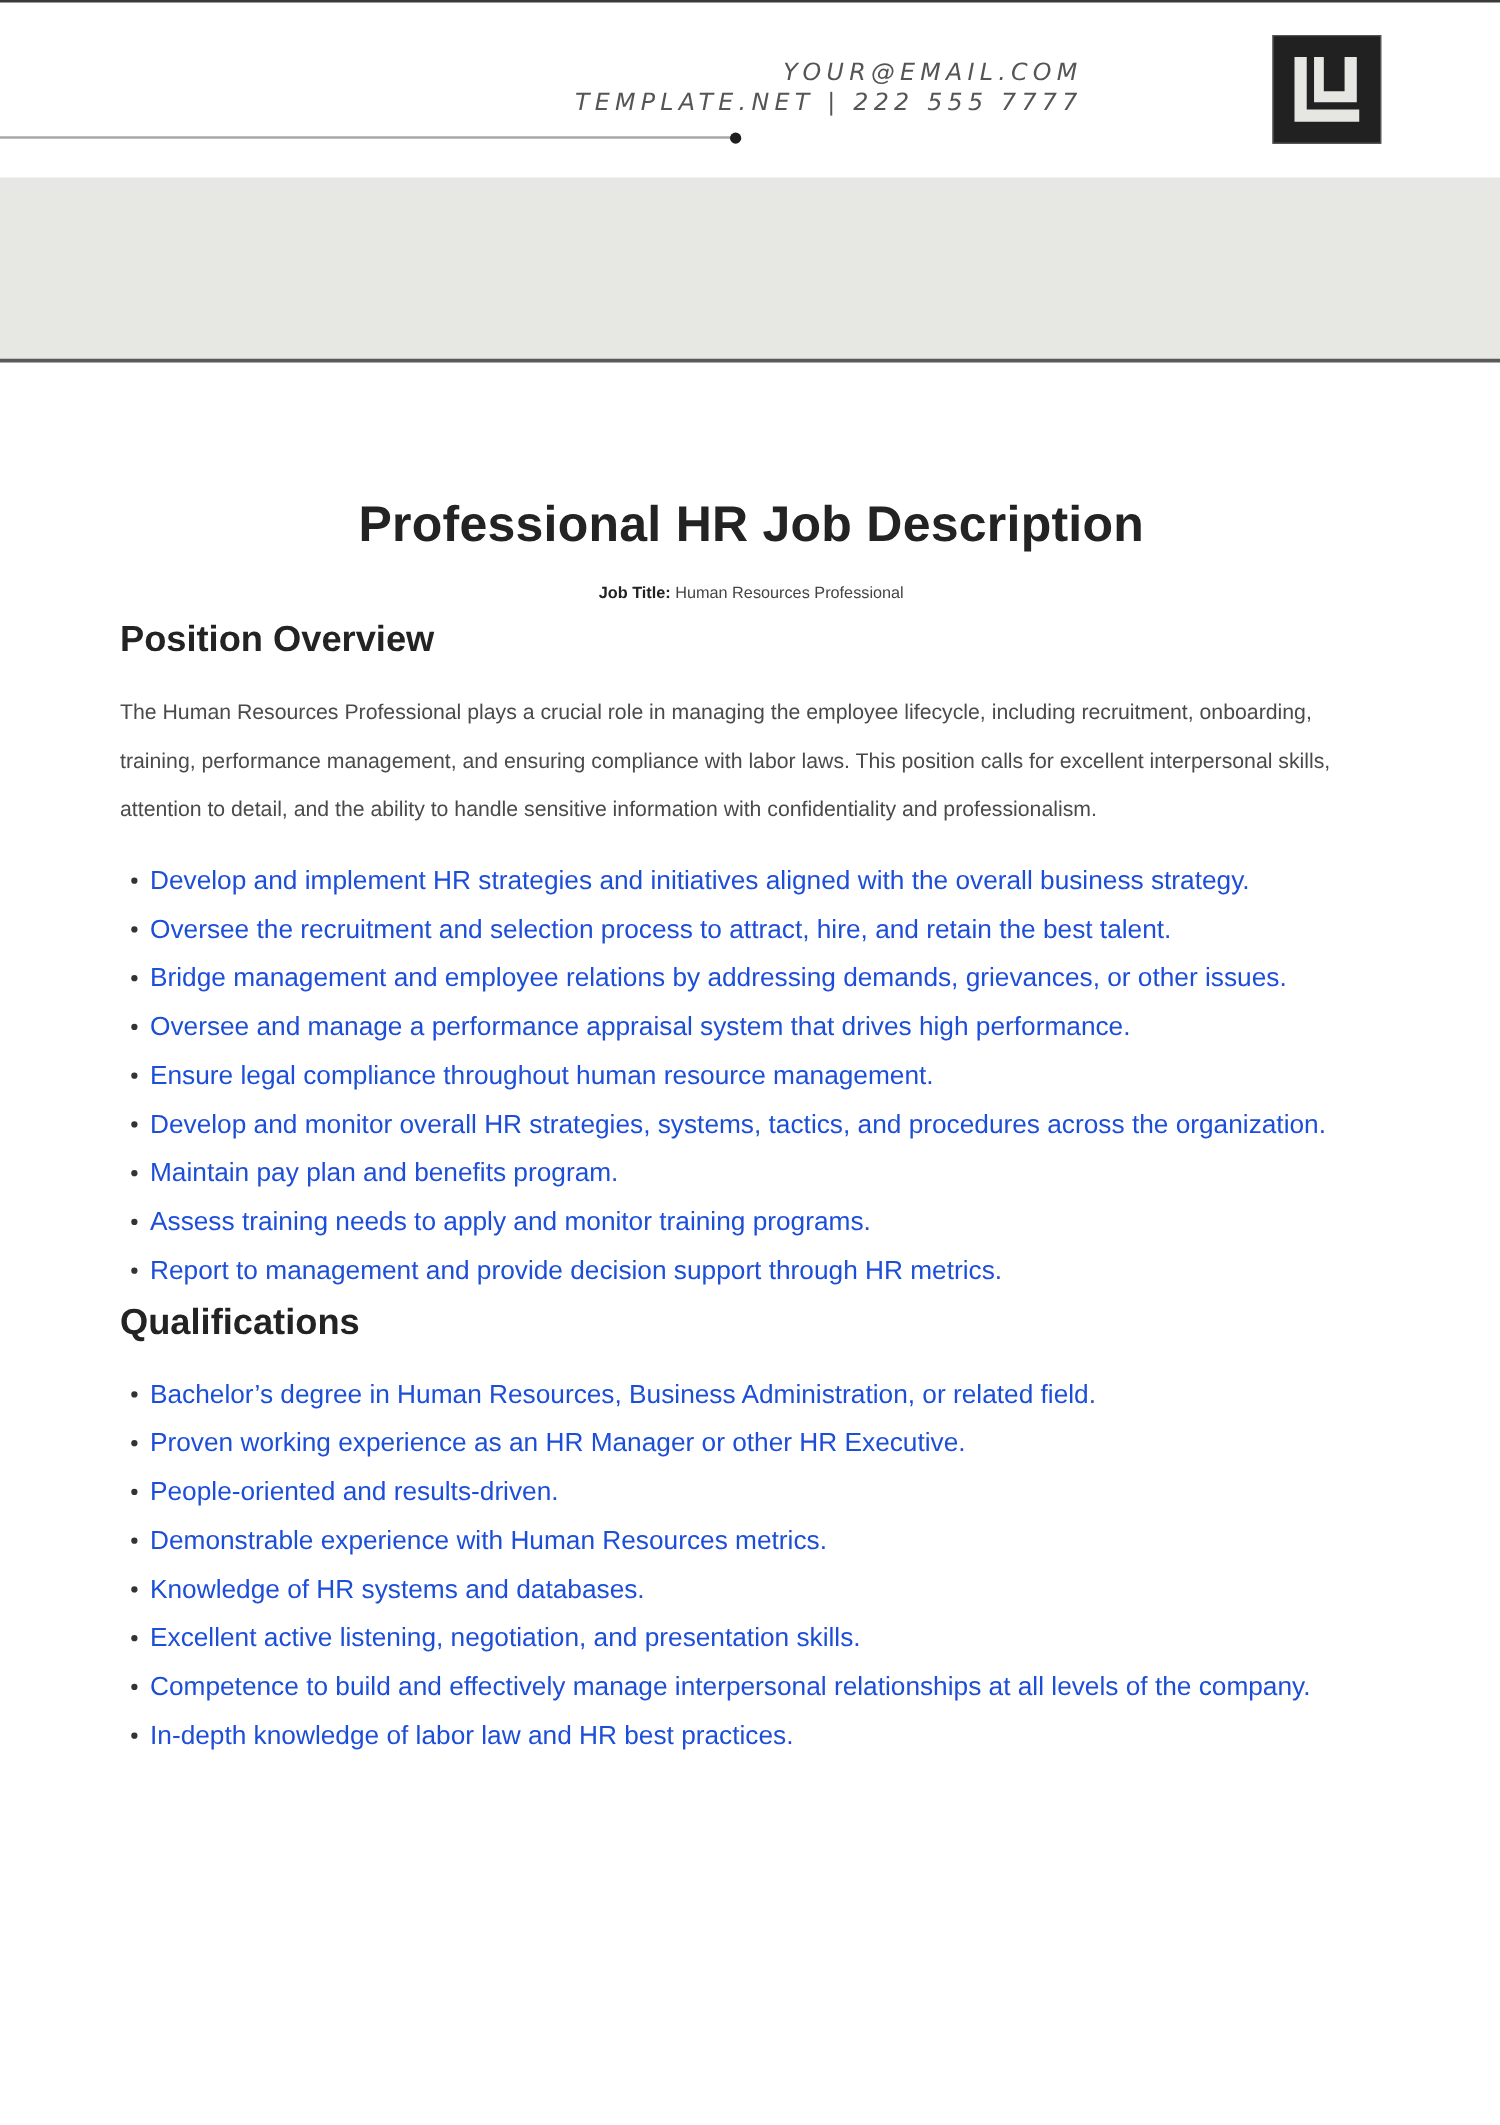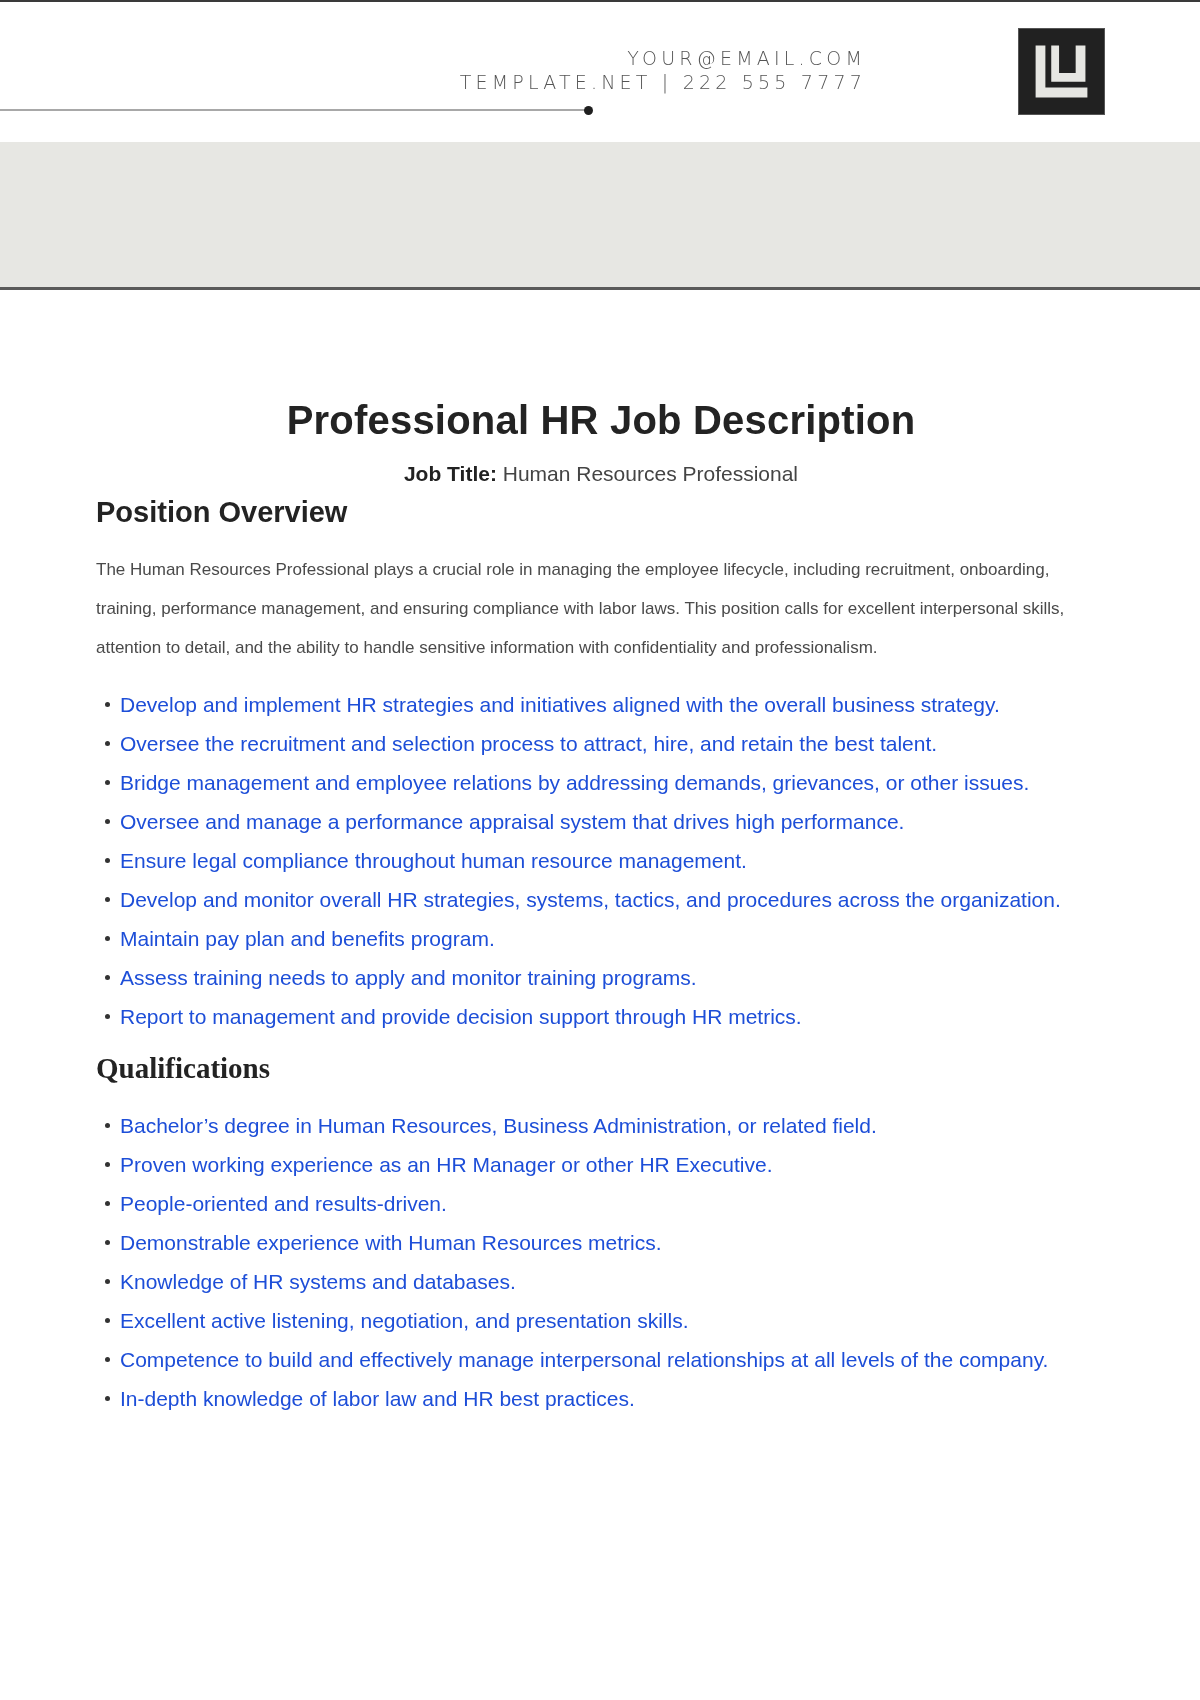--- a/index.html
+++ b/index.html
@@ -1,49 +1,49 @@
 <!DOCTYPE html>
 <html><head>
   <meta charset="utf-8">
   <style>
     * { box-sizing: border-box; margin: 0; padding: 0; }
     html, body { width: 1200px; height: 1700px; background: #ffffff; overflow: hidden; }
     body { position: relative; font-family: "Liberation Sans", "DejaVu Sans", sans-serif; color: #2b2b2b; }
 
     .top-border { position: absolute; left: 0; top: 0; width: 1200px; height: 2px; background: #3a3a3a; }
 
-    .header { position: absolute; left: 0; top: 0; width: 1072px; height: 142px; }
+    .header { position: absolute; left: 0; top: 0; width: 1072px; height: 142px; font-style: italic; }
     .contact { position: absolute; right: 206px; top: 46px; text-align: right; color: #555; font-size: 19px; letter-spacing: 4.2px; line-height: 24px; font-family: "DejaVu Sans", sans-serif; font-weight: 300; }
     .contact div { white-space: nowrap; }
 
     .rule { position: absolute; left: 0; top: 109px; width: 588px; height: 2px; background: #a8a8a8; }
     .rule-dot { position: absolute; left: 584px; top: 106px; width: 9px; height: 9px; border-radius: 50%; background: #1f1f1f; }
 
     .logo { position: absolute; left: 1018px; top: 28px; width: 87px; height: 87px; background: #212121; border: 1px solid #555; }
     .logo svg { display: block; width: 100%; height: 100%; }
 
     .band { position: absolute; left: 0; top: 142px; width: 1200px; height: 146px; background: #e7e7e3; }
     .band-line { position: absolute; left: 0; top: 287px; width: 1200px; height: 3px; background: #5a5a5a; }
 
     .content { position: absolute; left: 96px; top: 392px; width: 1010px; }
 
     .doc-title { text-align: center; font-size: 40px; font-weight: bold; color: #232323; width: 1010px; margin-left: 0; letter-spacing: 0.2px; line-height: 56px; }
-    .job-line { text-align: center; font-size: 21px; color: #444; margin-top: 12px; line-height: 28px; }
+    .job-line { text-align: center; font-size: 13px; color: #444; margin-top: 12px; line-height: 28px; }
     .job-line .lbl { font-weight: bold; color: #222; }
 
     .section-h { font-size: 29px; font-weight: bold; color: #232323; line-height: 40px; }
     .para { font-size: 17px; color: #4a4a4a; line-height: 39px; margin-top: 18px; width: 980px; }
 
     ul.items { list-style: none; margin-top: 18px; }
     ul.items li { position: relative; padding-left: 24px; font-size: 21px; color: #1d4ed8; line-height: 39px; width: 1000px; }
     ul.items li::before { content: ""; position: absolute; left: 9px; top: 17px; width: 5px; height: 5px; border-radius: 50%; background: #333; }
 
     #h-overview { margin-top: 4px; }
     #h-resp { margin-top: 2px; }
-    #h-qual { margin-top: 12px; font-family: Liberation Serif, serif; }
+    #h-qual { margin-top: 2px; }
     #h-pref { margin-top: 0px; }
   </style>
 </head>
 <body>
 
 <div class="top-border"></div>
 
 <div class="header">
   <div class="contact">
     <div>YOUR@EMAIL.COM</div>

